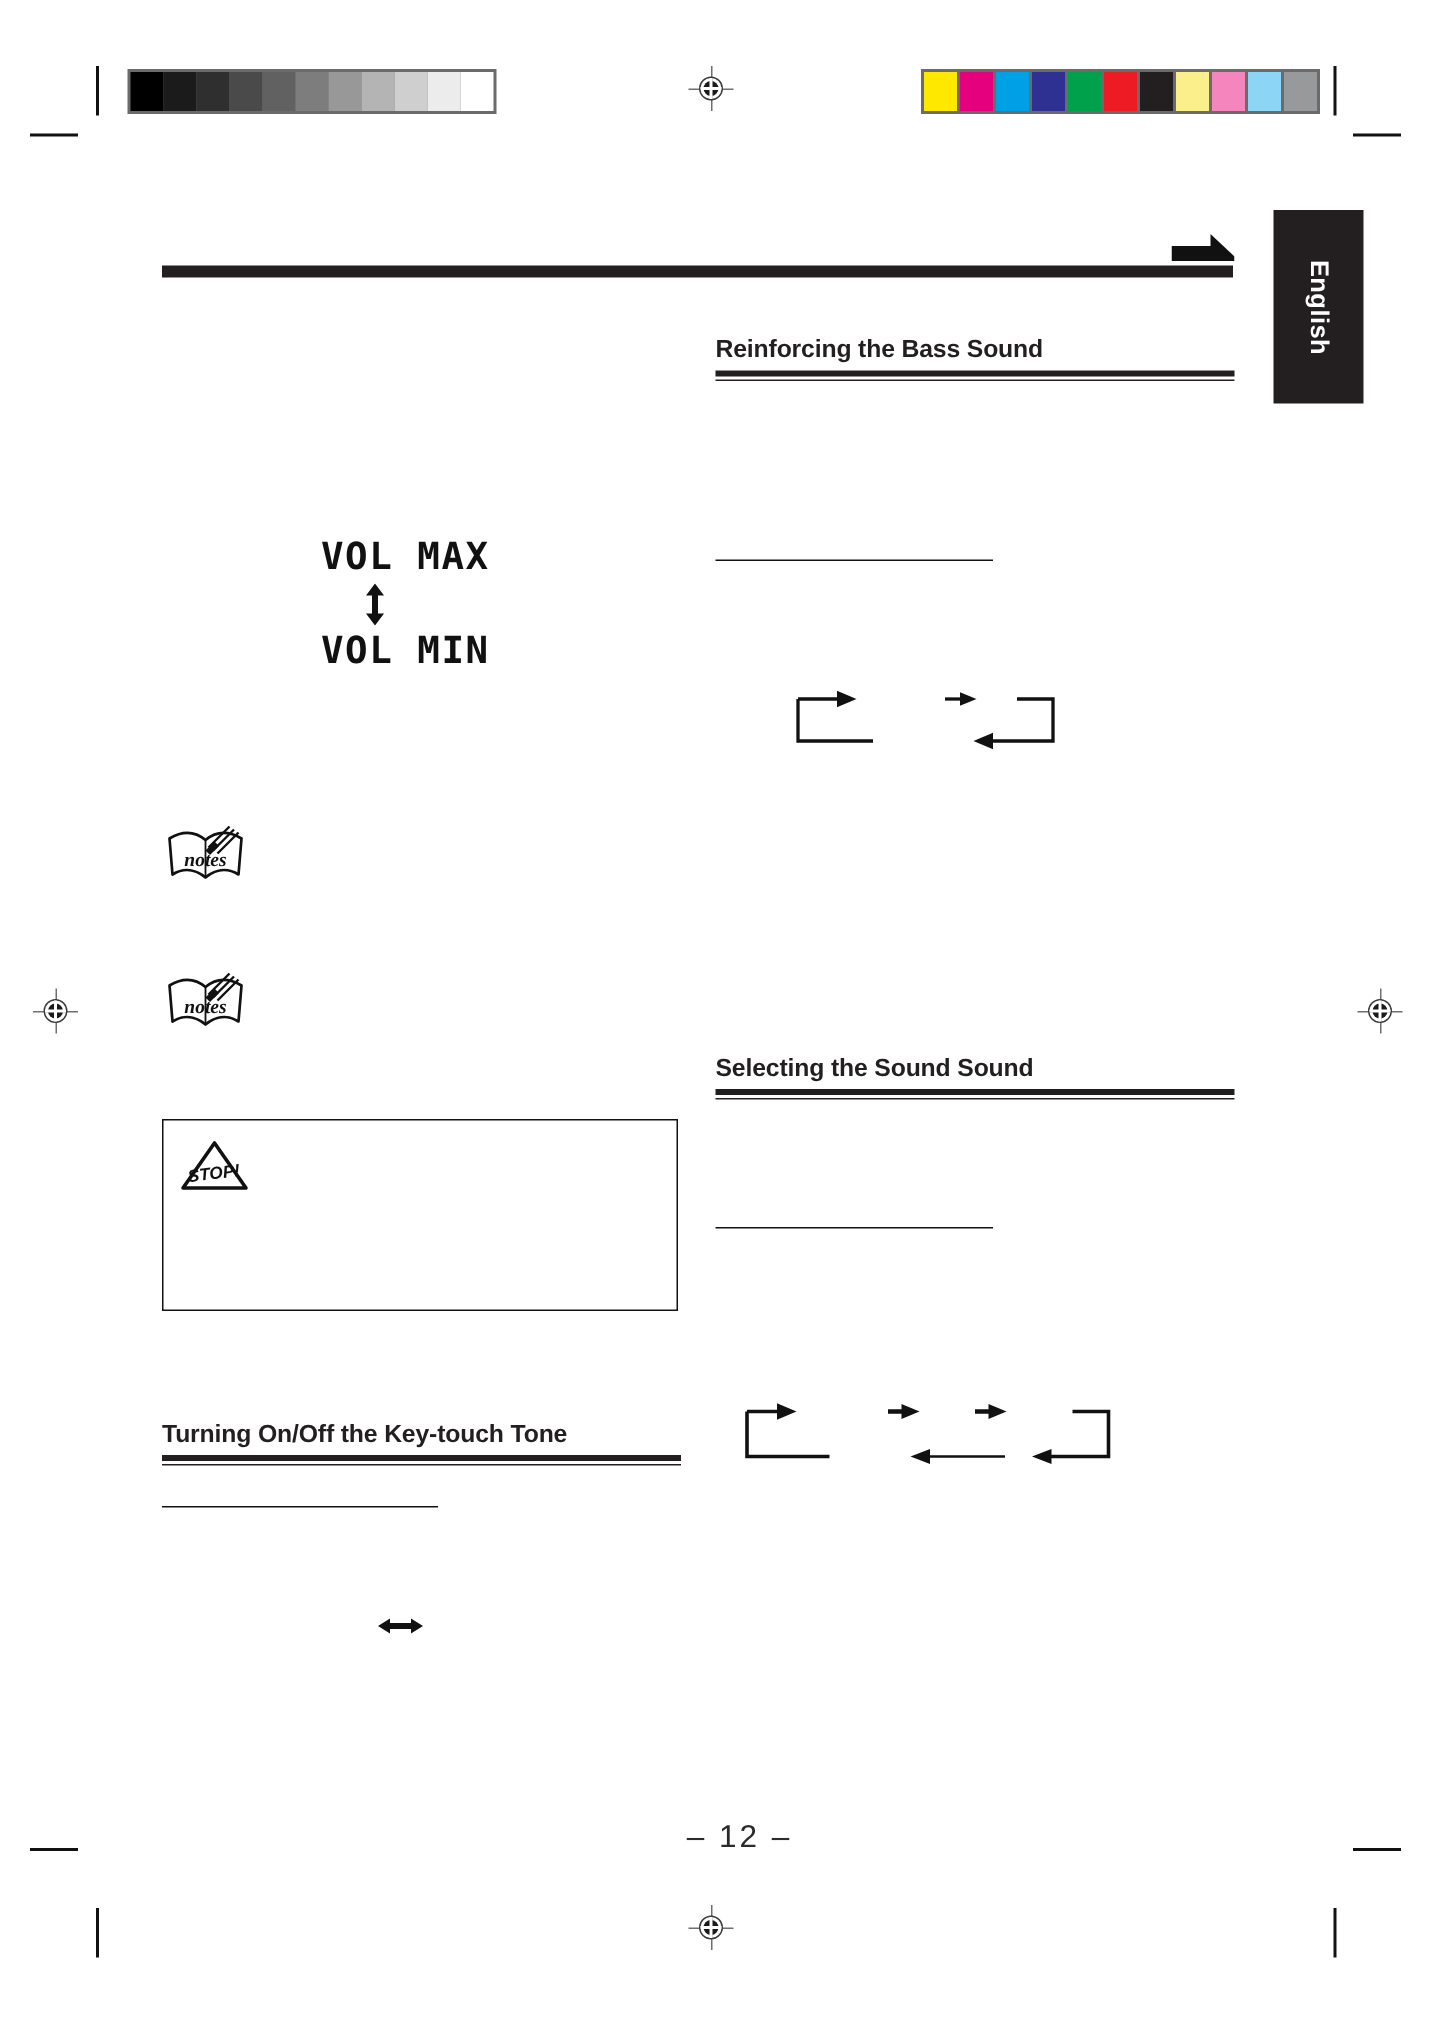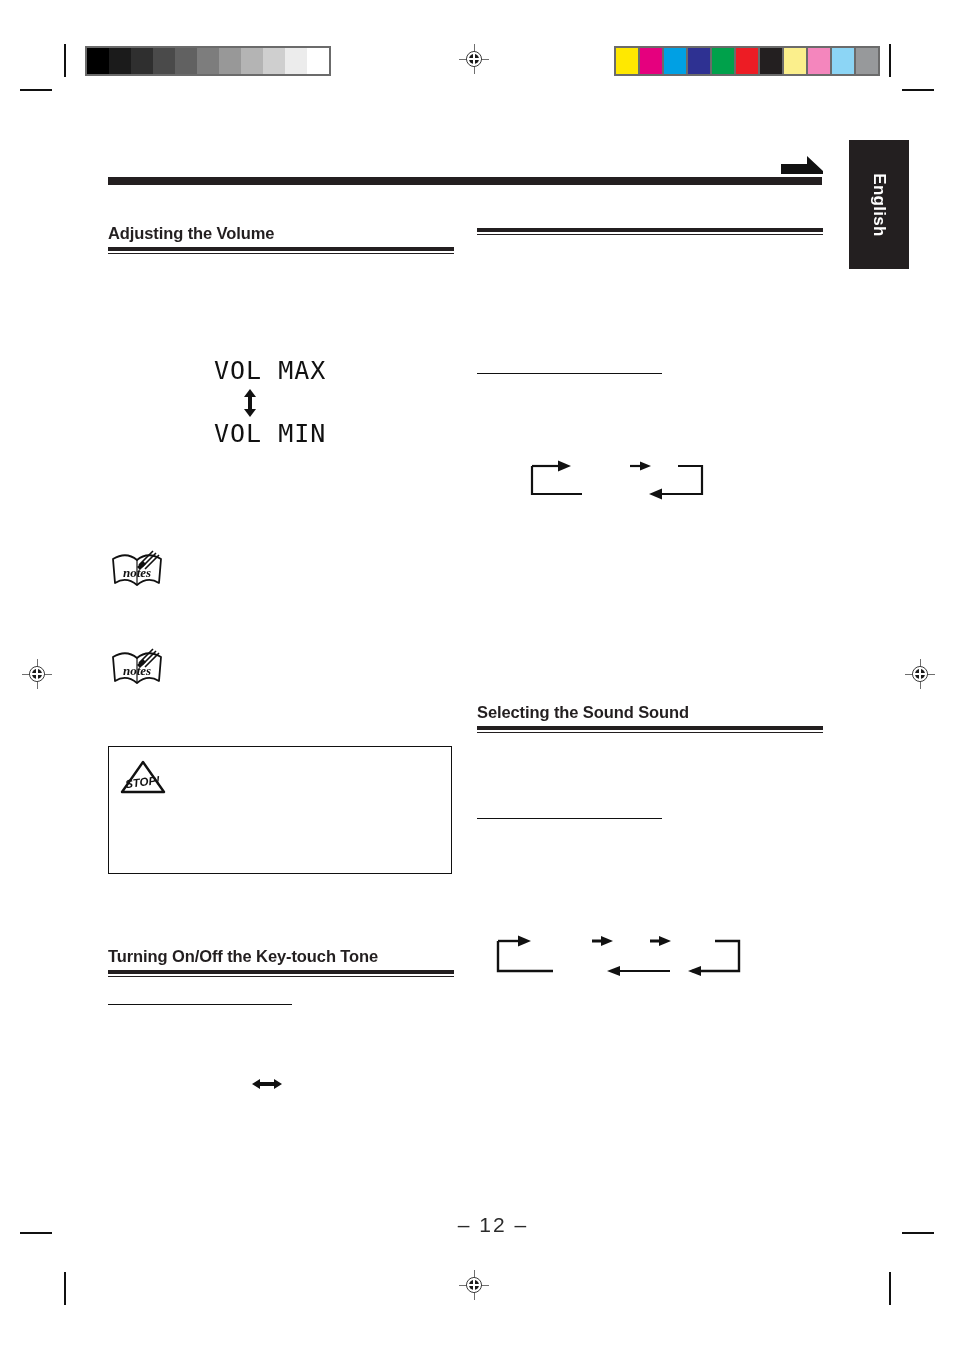--- a/index.html
+++ b/index.html
@@ -174,21 +174,21 @@
   
   .lcd-block {
     position: absolute;
     left: 214px;
     top: 358px;
     width: 120px;
   }
   .lcd-text {
     font-family: "DejaVu Sans Mono", monospace;
     font-size: 25px;
-    font-weight: normal;
+    font-weight: bold;
     color: #111111;
     letter-spacing: 1px;
     line-height: 1;
     white-space: pre;
   }
   .lcd-arrow {
     margin: 6px 0 6px 28px;
     width: 14px;
     height: 26px;
     position: relative;
@@ -318,25 +318,20 @@
   <div class="top-arrow">
     <svg width="42" height="22" viewBox="0 0 42 22">
       <polygon points="0,8 26,8 26,0 42,15 42,18 0,18" fill="#111111"></polygon>
     </svg>
   </div>
 
   <div class="lang-tab">
     <span class="label">English</span>
   </div>
 
-  <div class="section-head" style="left:108px;top:224px;">
-    <div class="title">Adjusting the Volume</div>
-    <div class="rule-thick"></div>
-    <div class="rule-thin"></div>
-  </div>
 
   <div class="lcd-block">
     <div class="lcd-text">VOL MAX</div>
     <div class="lcd-arrow">
       <svg width="16" height="28" viewBox="0 0 16 28">
         <polygon points="8,0 14,8 10,8 10,20 14,20 8,28 2,20 6,20 6,8 2,8" fill="#111111"></polygon>
       </svg>
     </div>
     <div class="lcd-text">VOL MIN</div>
   </div>
@@ -378,20 +373,21 @@
 
   <div class="body-rule" style="left:108px;top:1004px;width:184px;"></div>
 
   <div class="flow" style="left:252px;top:1077px;">
     <svg width="30" height="14" viewBox="0 0 30 14">
       <polygon points="0,7 8,2 8,5 22,5 22,2 30,7 22,12 22,9 8,9 8,12" fill="#111111"></polygon>
     </svg>
   </div>
 
   <div class="section-head" style="left:477px;top:224px;">
+    <div class="title">Reinforcing the Bass Sound</div>
     <div class="rule-thick"></div>
     <div class="rule-thin"></div>
   </div>
 
   <div class="body-rule" style="left:477px;top:373px;width:185px;"></div>
 
   <div class="flow" style="left:530px;top:458px;">
     <svg width="220" height="42" viewBox="0 0 220 42">
 
       <path d="M2,8 L2,36 L52,36" stroke="#111111" stroke-width="2.2" fill="none"></path>

